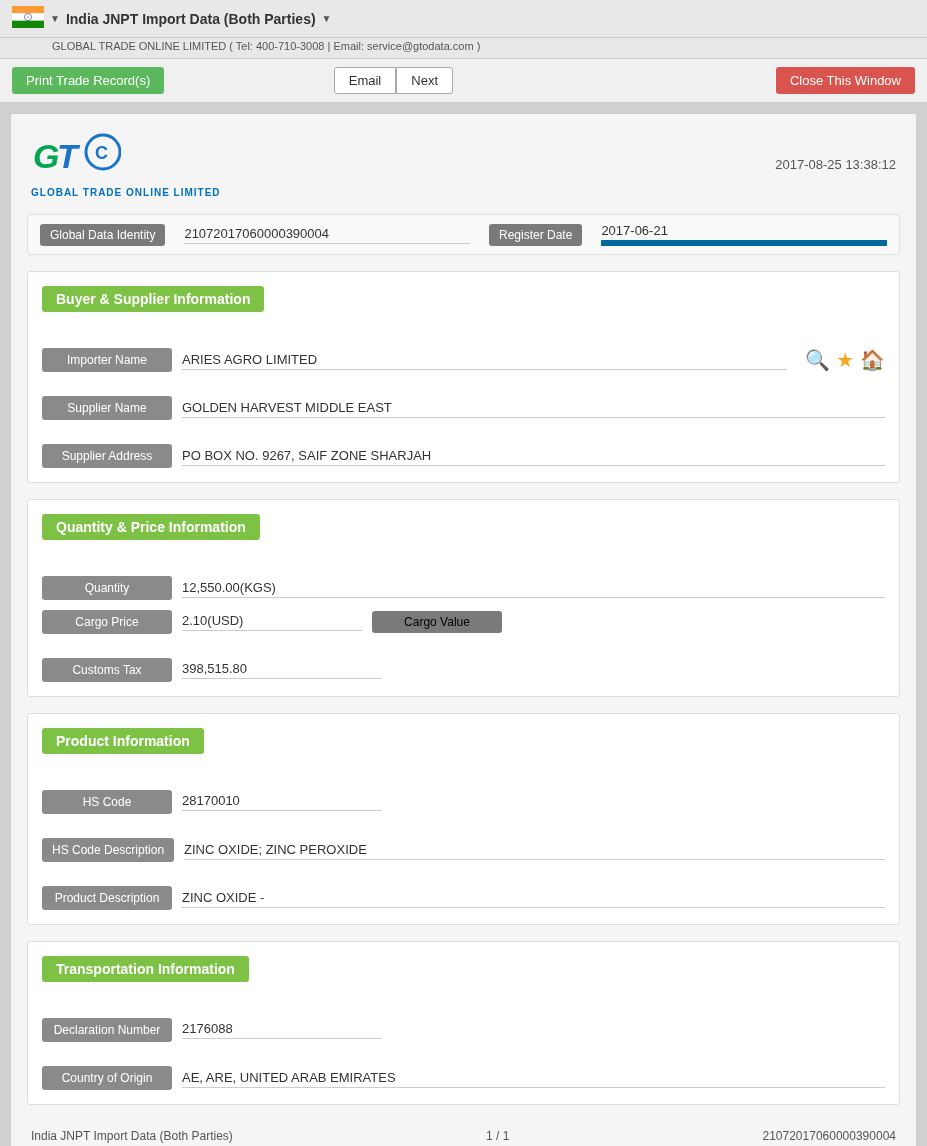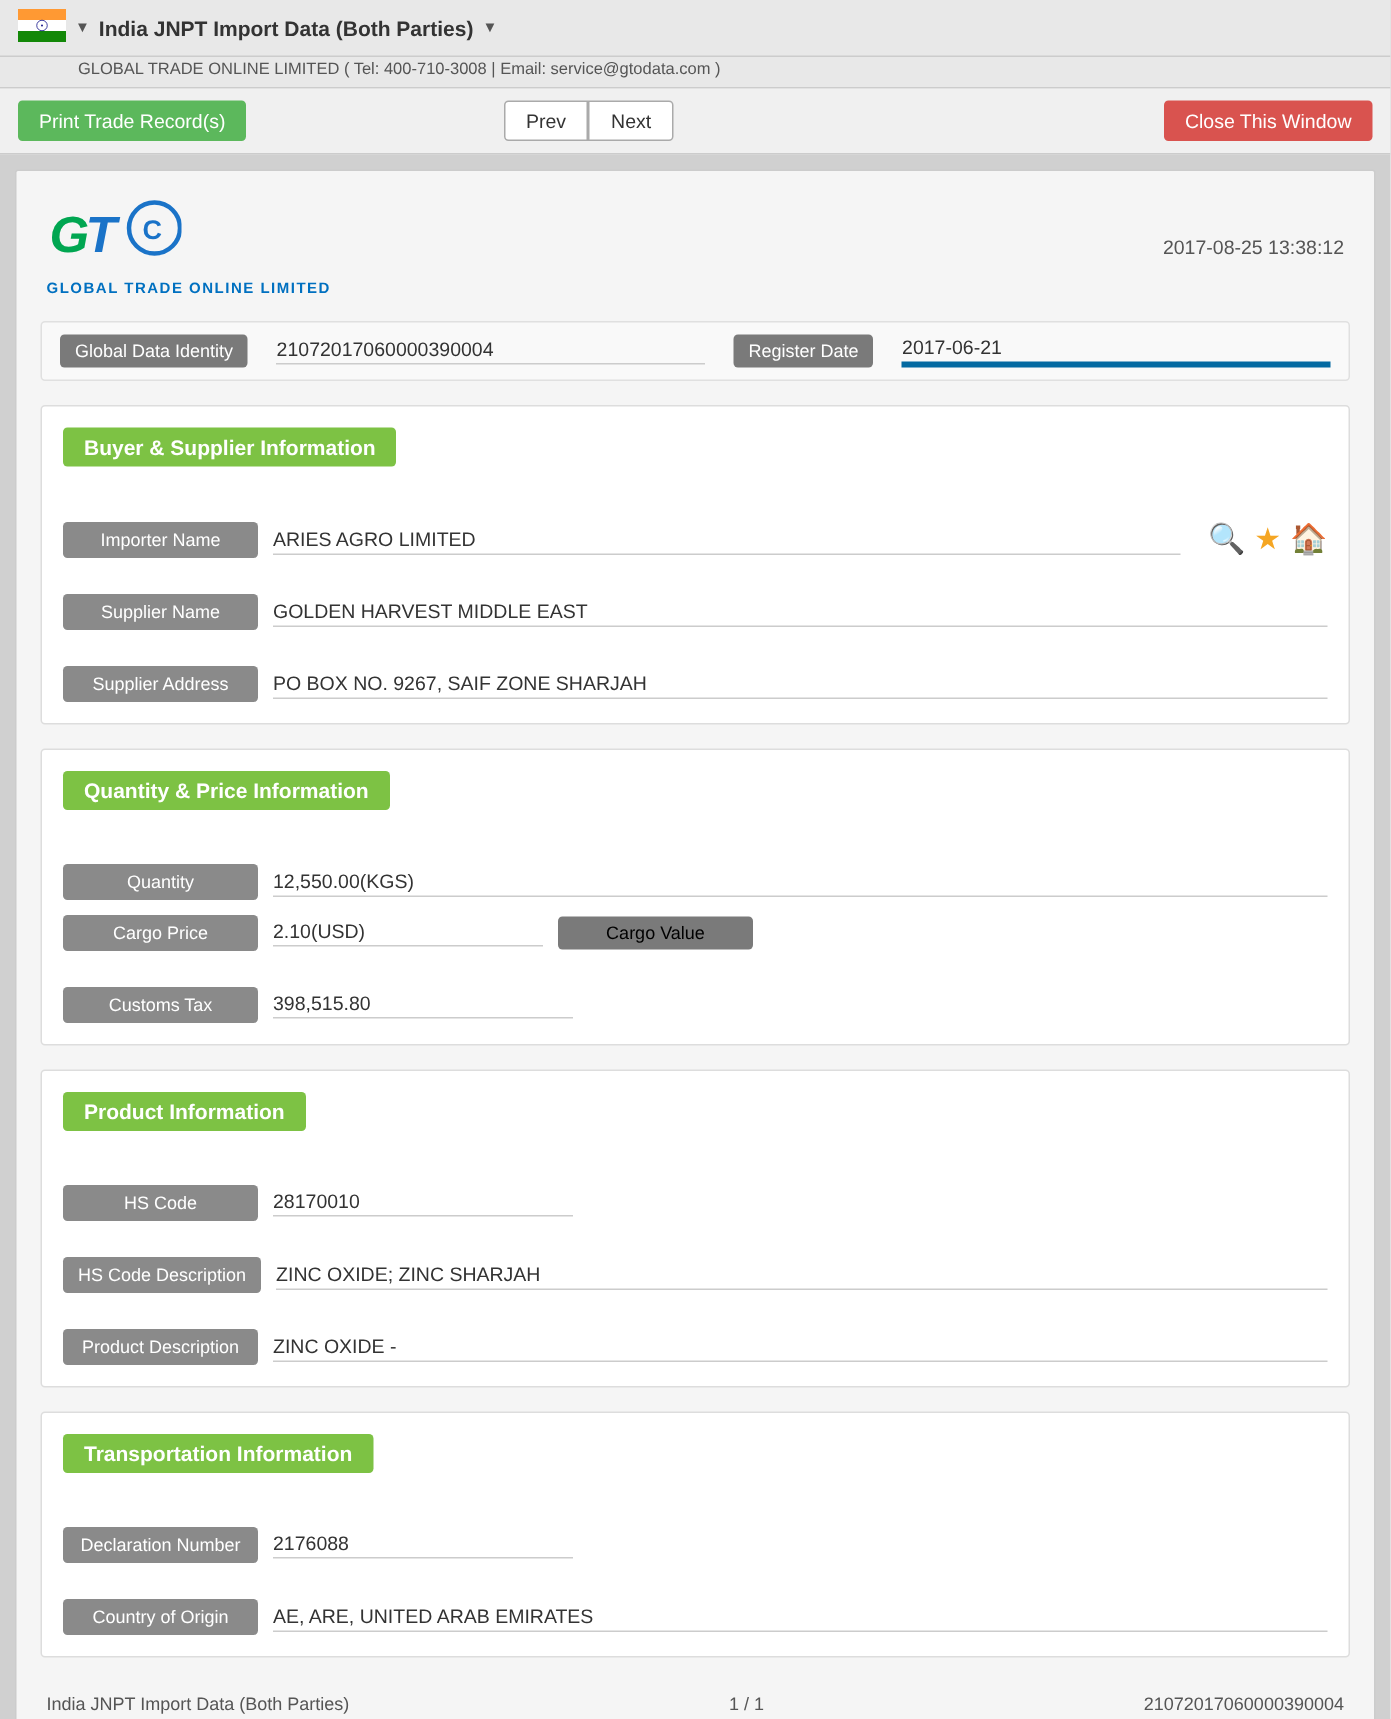--- a/index.html
+++ b/index.html
@@ -110,21 +110,21 @@
       color: white;
       padding: 4px 10px;
       border-radius: 3px;
       font-size: 12px;
       white-space: nowrap;
     }
     .register-value {
       flex: 1;
       font-size: 13px;
       color: #333;
-      border-bottom: 4px solid #0369a1;
+      border-bottom: 6px solid #0369a1;
       padding-bottom: 2px;
     }
 
     
     .section {
       background: #fff;
       border: 1px solid #ddd;
       border-radius: 3px;
       margin-bottom: 16px;
       padding: 14px;
@@ -228,21 +228,21 @@
   </span>
   <span style="font-size:10px; color:#555; cursor:pointer;">▼</span>
   <span style="font-size:14px; font-weight:bold; color:#333;">India JNPT Import Data (Both Parties)</span>
   <span style="font-size:10px; color:#555; cursor:pointer;">▼</span>
 </div>
 <div style="background:#e8e8e8; border-bottom:1px solid #ccc; padding:2px 12px 6px 52px; font-size:11px; color:#555;">GLOBAL TRADE ONLINE LIMITED ( Tel: 400-710-3008 | Email: service@gtodata.com )</div>
 
 <div style="background:#f0f0f0; border-bottom:1px solid #ccc; padding:8px 12px; display:flex; align-items:center; gap:16px;">
   <button class="btn-print">Print Trade Record(s)</button>
   <div style="display:flex; margin-left:auto; margin-right:auto;">
-    <button class="btn-nav">Prev</button>
+    <button class="btn-nav">Email</button>
     <button class="btn-nav" style="border-left:1px solid #aaa;">Next</button>
   </div>
   <button class="btn-close">Close This Window</button>
 </div>
 
 <div class="main-content">
 
   <div class="record-header">
     <div class="logo-area">
       <div class="logo-graphic">
@@ -324,21 +324,21 @@
 
     
     <div class="field-row">
       <span class="field-label">HS Code</span>
       <span style="width:200px; font-size:13px; color:#333; border-bottom:1px solid #ccc; padding-bottom:2px;">28170010</span>
     </div>
 
     
     <div class="field-row">
       <span class="field-label">HS Code Description</span>
-      <span class="field-value">ZINC OXIDE; ZINC SHARJAH</span>
+      <span class="field-value">ZINC OXIDE; ZINC PEROXIDE</span>
     </div>
 
     
     <div class="field-row">
       <span class="field-label">Product Description</span>
       <span class="field-value">ZINC OXIDE -</span>
     </div>
   </div>
 
   <div class="section">

